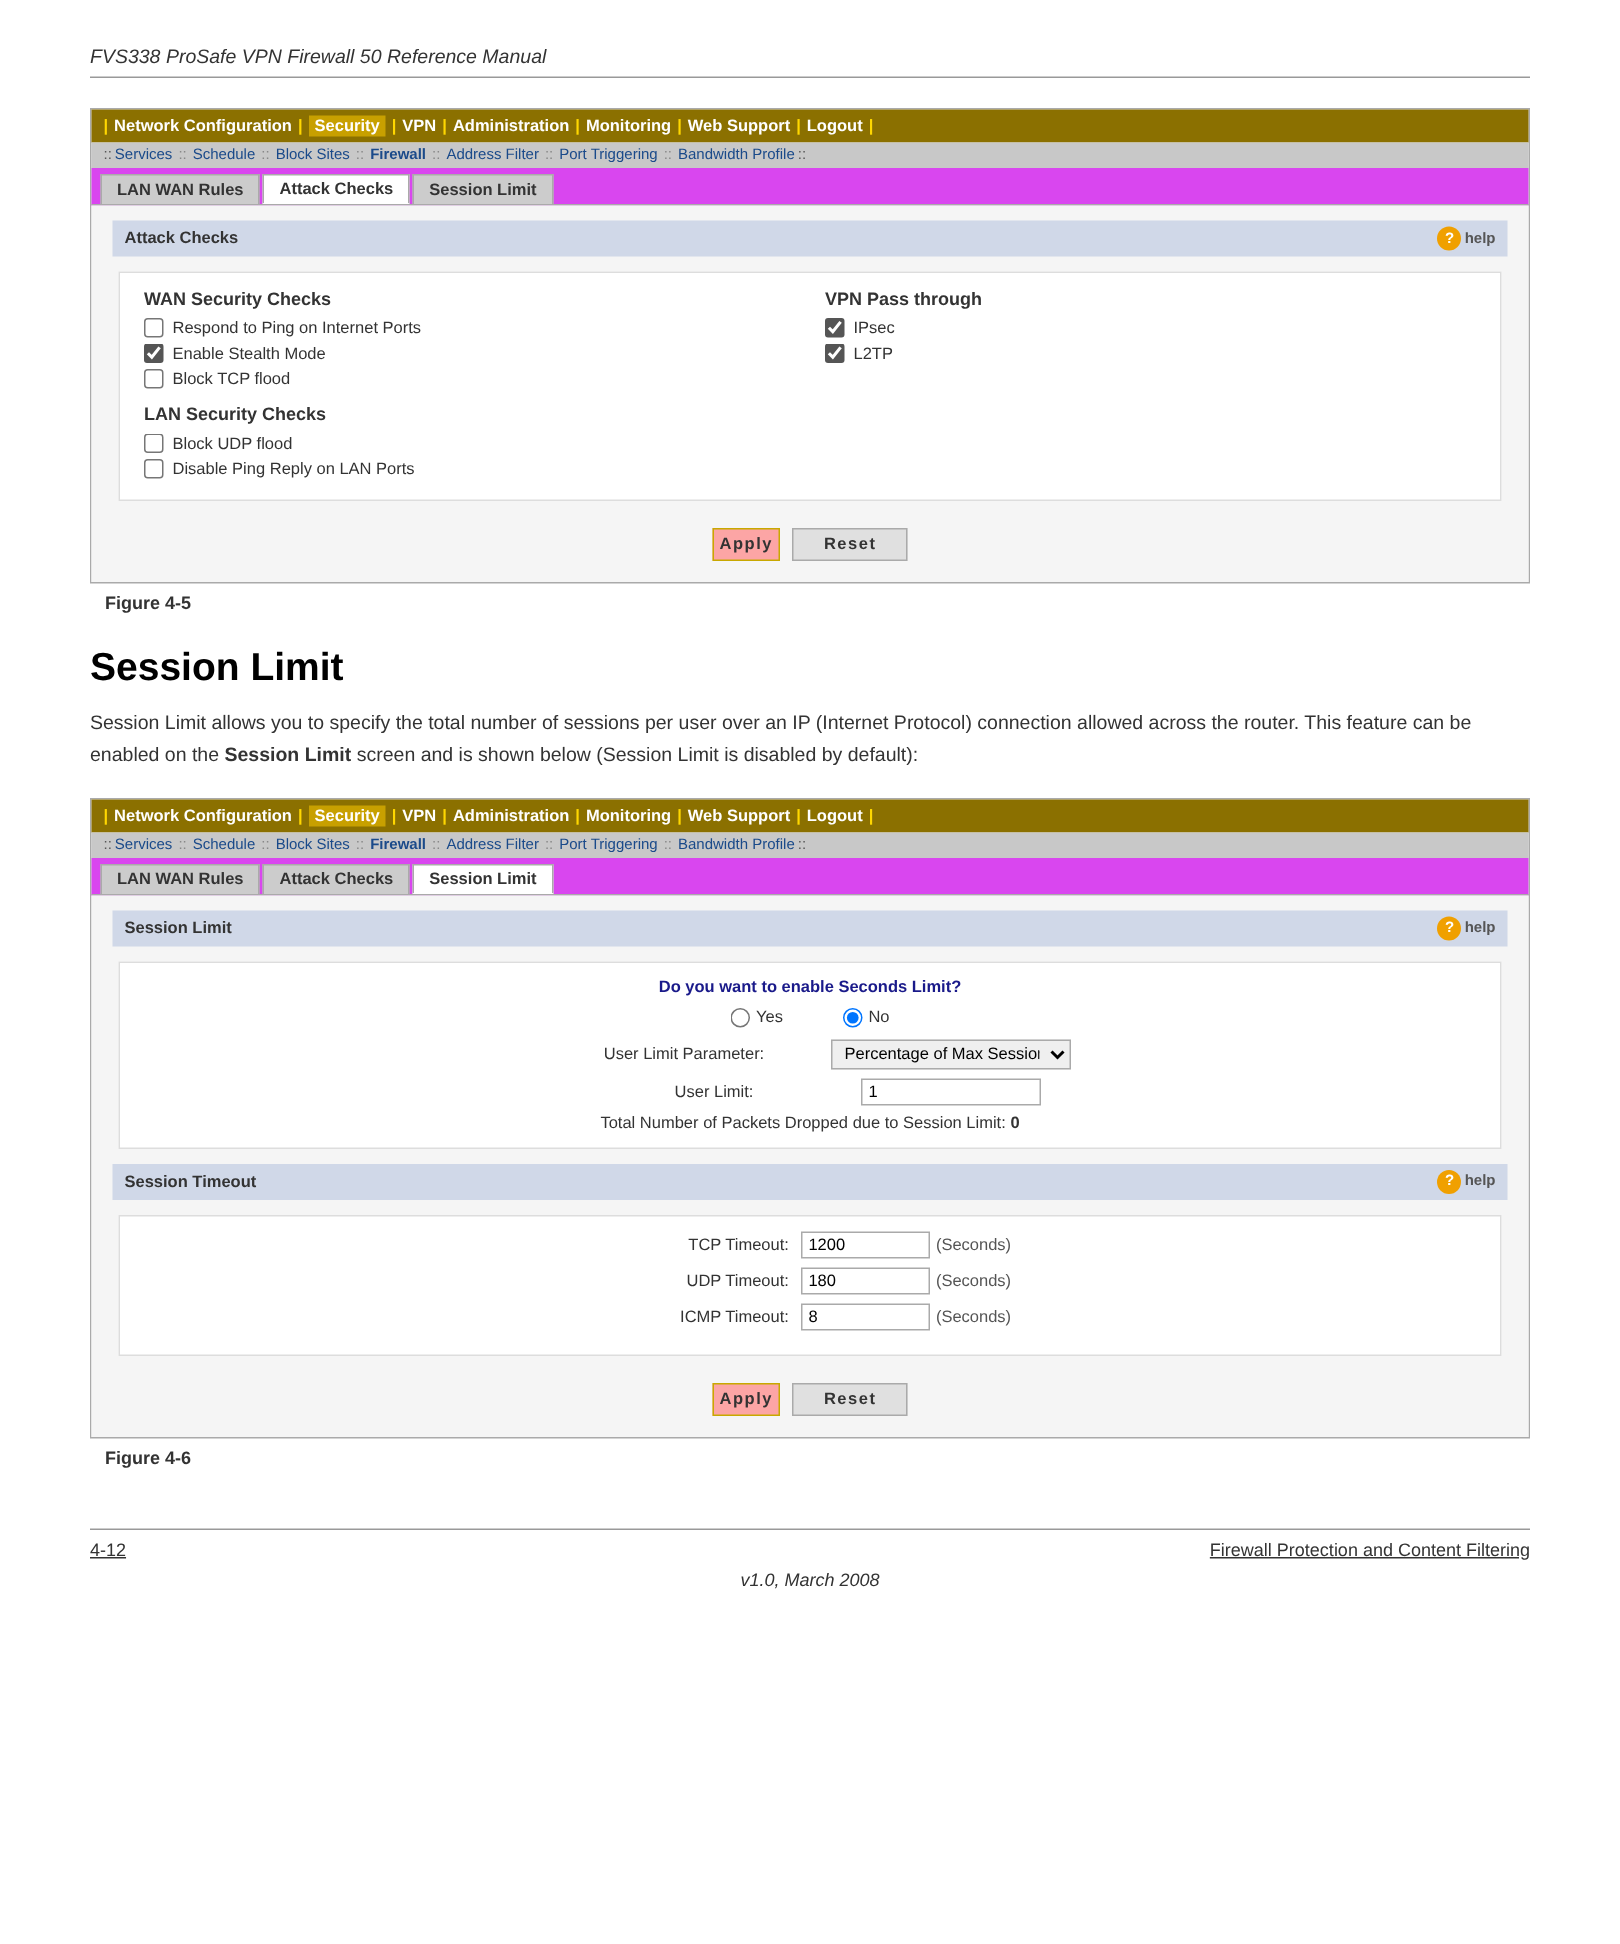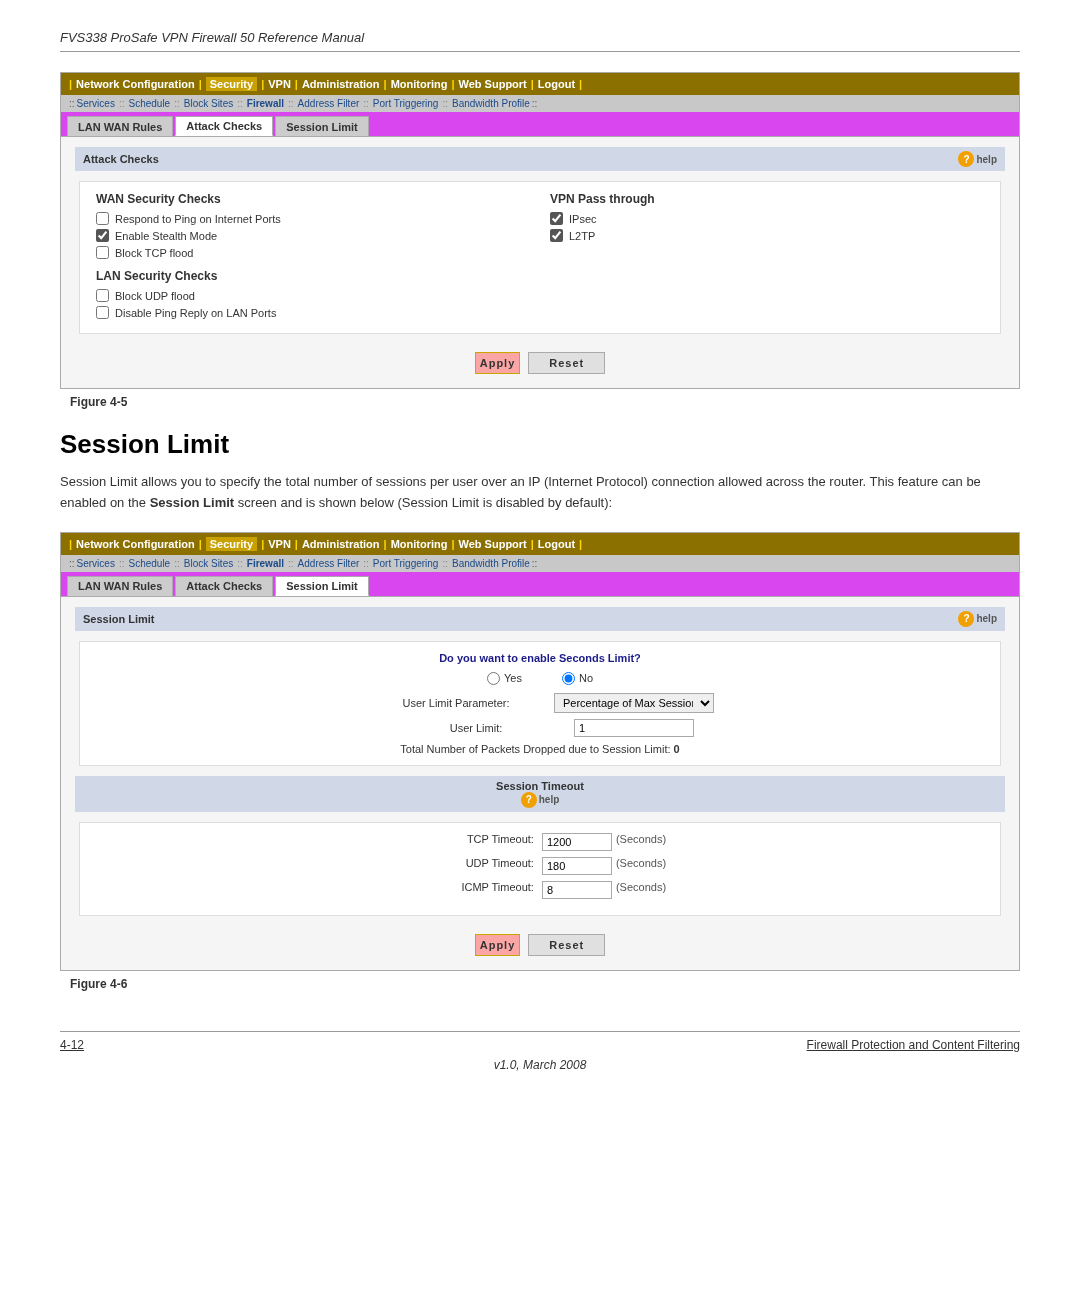--- a/index.html
+++ b/index.html
@@ -274,34 +274,35 @@
       font-size: 11px;
       width: 160px;
     }
     .dropped-row {
       font-size: 11px;
       text-align: center;
       margin-top: 4px;
     }
     .timeout-row {
       display: flex;
+      align-items: center;
       margin-bottom: 6px;
       font-size: 11px;
       justify-content: center;
     }
     .timeout-label {
       text-align: right;
       min-width: 120px;
       margin-right: 8px;
     }
     .timeout-input {
       border: 1px solid #aaa;
       padding: 2px 4px;
       font-size: 11px;
-      width: 70px;
+      width: 86px;
       margin-right: 4px;
     }
     .timeout-unit {
       font-size: 11px;
       color: #555;
     }
 
     
     .page-footer {
       border-top: 1px solid #999;
@@ -512,21 +513,21 @@
       <div class="form-row">
         <span class="form-label">User Limit:</span>
         <input class="form-input" type="text" value="1" style="">
       </div>
       <div class="dropped-row">
         <span>Total Number of Packets Dropped due to Session Limit:</span>
         <strong>0</strong>
       </div>
     </div>
 
-    <div class="section-header" style="margin-top:10px;flex-direction:column;">
+    <div class="section-header" style="margin-top:10px;">
       <span>Session Timeout</span>
       <span class="help-label">
         <button class="help-btn">?</button>
         <span>help</span>
       </span>
     </div>
     <div class="content-area">
       <div class="timeout-row">
         <span class="timeout-label">TCP Timeout:</span>
         <input class="timeout-input" type="text" value="1200" style="">

